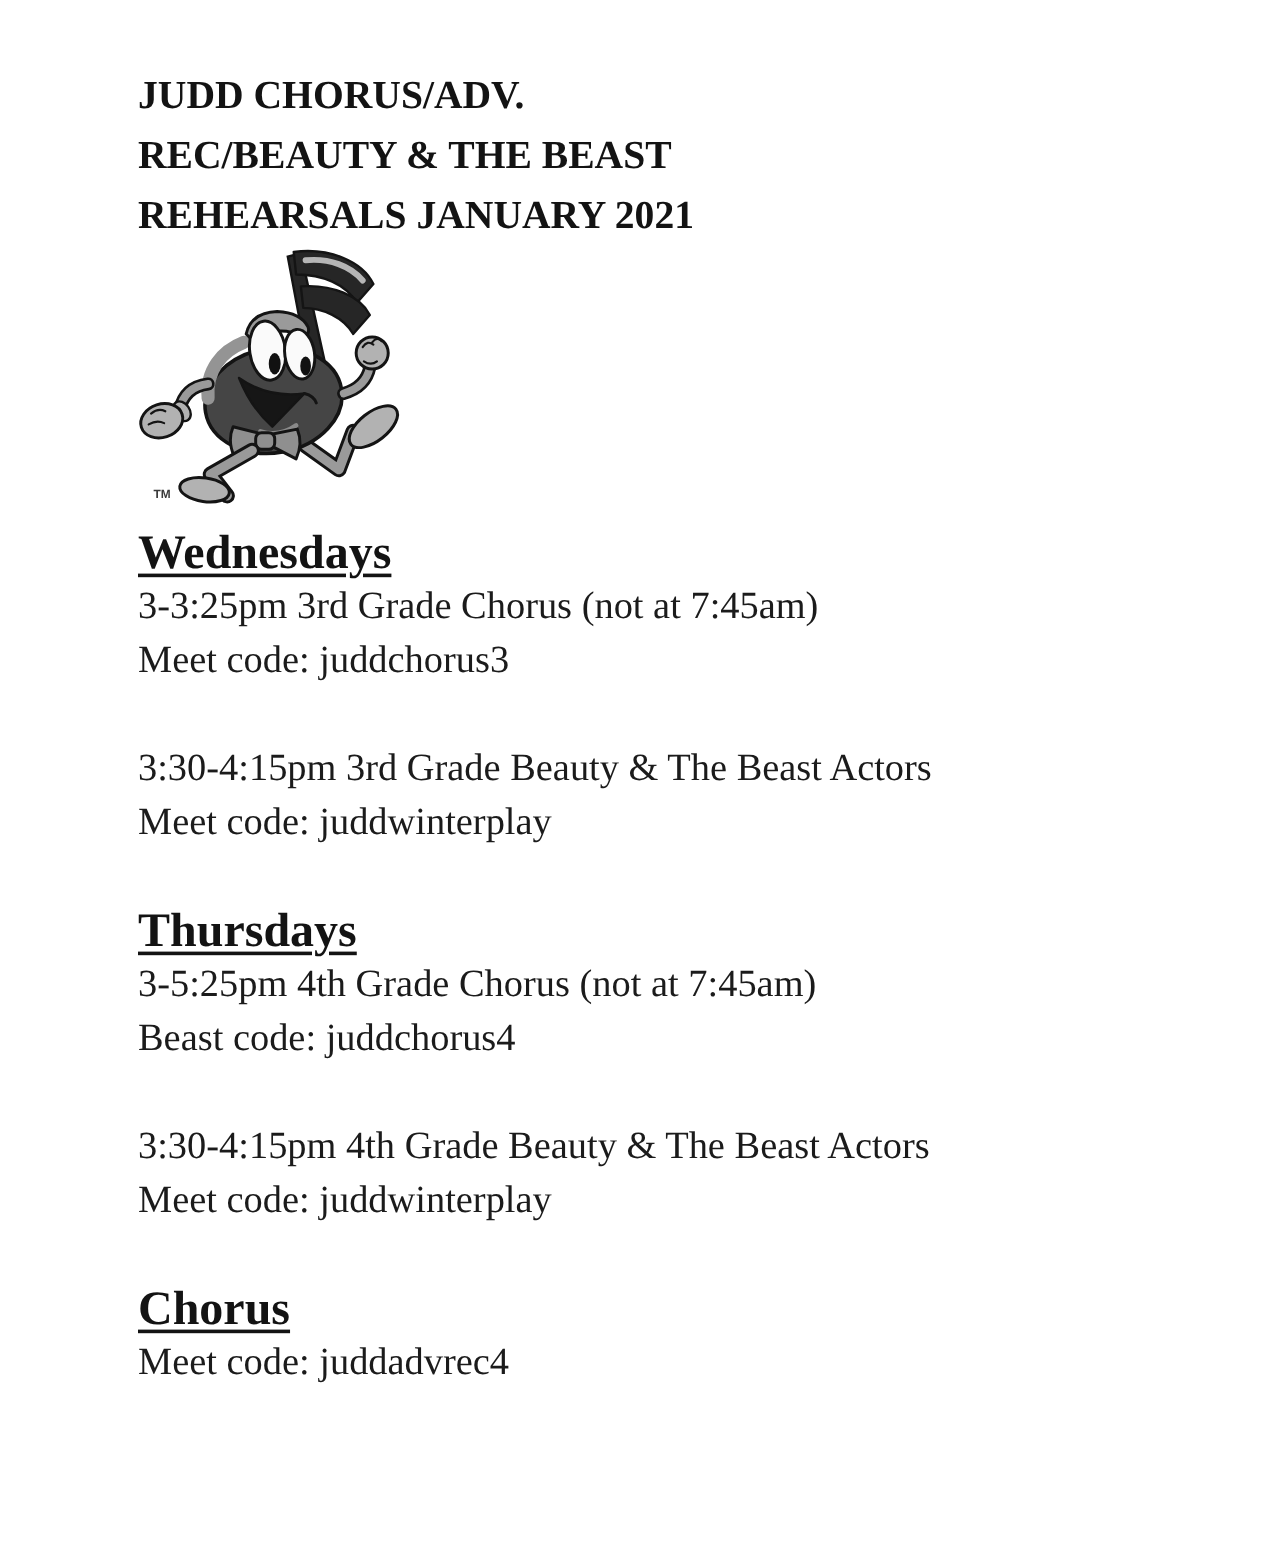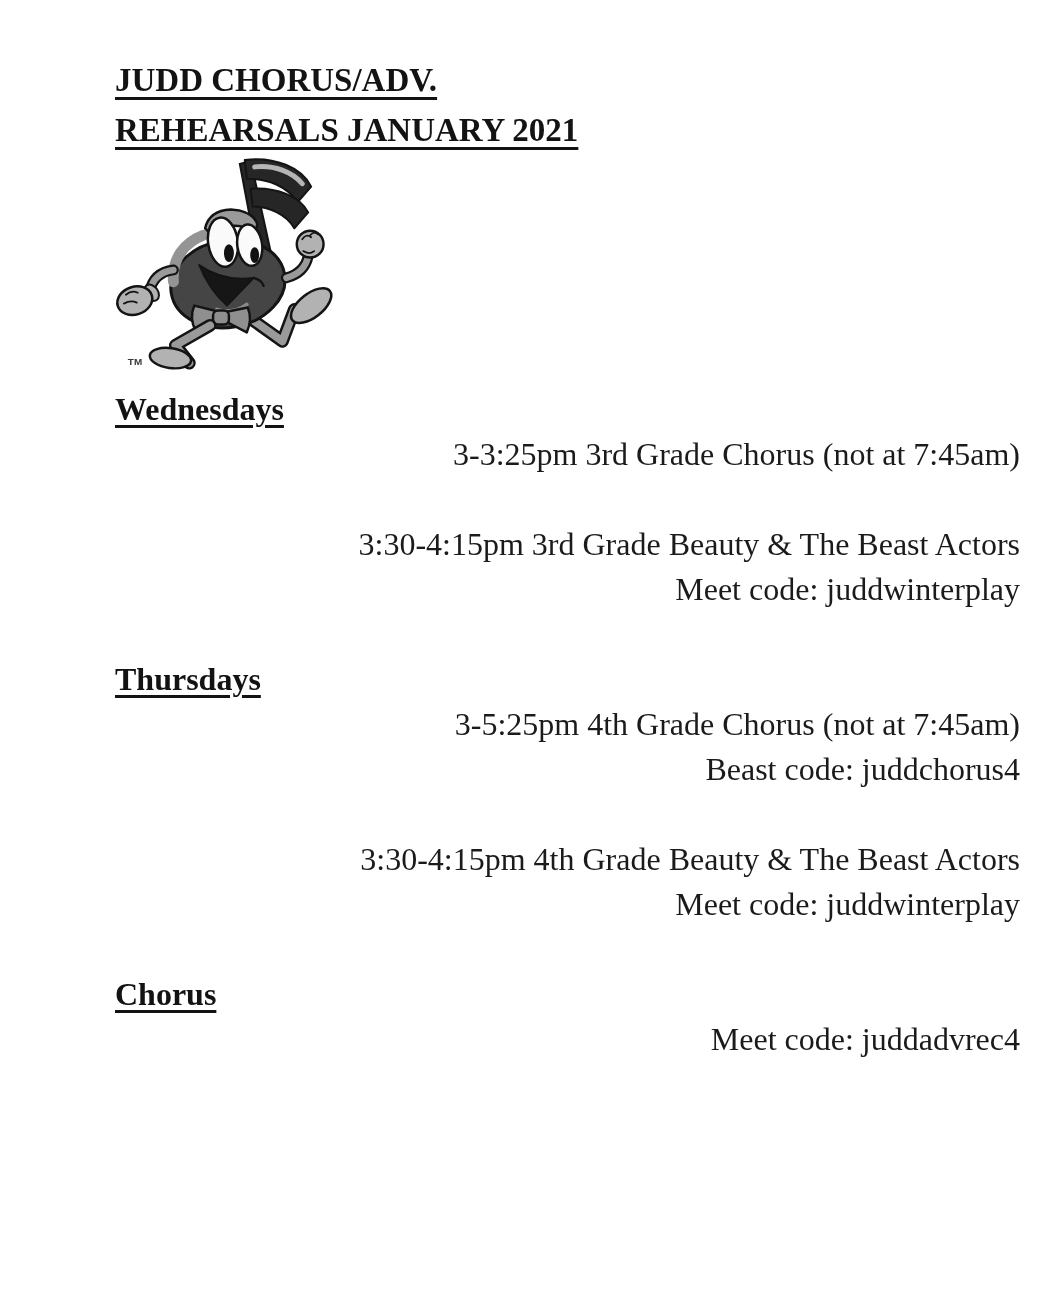--- a/index.html
+++ b/index.html
@@ -12,50 +12,50 @@
   .page {
     position: relative;
     width: 1060px; height: 1293px;
     background: #ffffff;
     padding: 55px 40px 0 115px;
   }
   
   .doc-title .title-line { height: 50px; }
   .doc-title .u {
     font-size: 33px; font-weight: 700; line-height: 50px; color: #131313;
-    text-decoration: underline;
     text-decoration-thickness: 3px;
     text-underline-offset: 6px;
   }
   
   .mascot {
     position: relative;
     width: 230px; height: 216px;
     margin: 0 0 16px -10px;
   }
   .mascot svg { display: block; }
   
-  .day-section h2 { font-size: 32px; font-weight: 700; line-height: 45px; }
+  .day-section h2 { font-size: 40px; font-weight: 700; line-height: 45px; }
   .day-section h2 .u {
     color: #131313;
     text-decoration: underline;
     text-decoration-thickness: 3px;
     text-underline-offset: 5px;
   }
   .entry { margin-bottom: 45px; }
   .day-section:last-child .entry:last-child { margin-bottom: 0; }
-  .line { font-size: 32px; font-weight: 400; line-height: 45px; color: #1b1b1b; text-align: right; }
+  .line { font-size: 32px; font-weight: 400; line-height: 45px; color: #1b1b1b; }
 </style>
 </head>
 <body>
 
 <div class="page">
 
   <header class="doc-title">
     <div class="title-line"><span class="u">JUDD CHORUS/ADV.</span></div>
+    <div class="title-line"><span class="u">REC/BEAUTY &amp; THE BEAST</span></div>
     <div class="title-line"><span class="u">REHEARSALS JANUARY 2021</span></div>
   </header>
 
   <figure class="mascot">
     <svg viewBox="0 0 230 218" width="230" height="216" aria-hidden="true">
 
       <path d="M135,9 L146,6 L168,106 L154,110 Z" fill="#262626" stroke="#141414" stroke-width="2"></path>
 
       <path d="M140,5 C170,1 198,13 207,32 L193,48 C184,32 164,24 142,24 Z" fill="#262626" stroke="#141414" stroke-width="2" stroke-linejoin="round"></path>
       <path d="M146,34 C172,32 196,42 204,58 L190,74 C182,60 164,52 148,52 Z" fill="#262626" stroke="#141414" stroke-width="2" stroke-linejoin="round"></path>
@@ -103,20 +103,21 @@
       <path d="M198,85 q4,-6 9,-2 M206,81 q4,-5 8,-1 M199,97 q6,4 11,0" stroke="#141414" stroke-width="1.8" fill="none" stroke-linecap="round"></path>
 
       <text x="22" y="212" font-family="Liberation Sans, sans-serif" font-size="10" font-weight="bold" fill="#3a3a3a">TM</text>
     </svg>
   </figure>
 
   <section class="day-section">
     <h2><span class="u">Wednesdays</span></h2>
     <div class="entry">
       <p class="line">3-3:25pm 3rd Grade Chorus (not at 7:45am)</p>
+      <p class="line">Meet code: juddchorus3</p>
     </div>
     <div class="entry">
       <p class="line">3:30-4:15pm 3rd Grade Beauty &amp; The Beast Actors</p>
       <p class="line">Meet code: juddwinterplay</p>
     </div>
   </section>
 
   <section class="day-section">
     <h2><span class="u">Thursdays</span></h2>
     <div class="entry">

